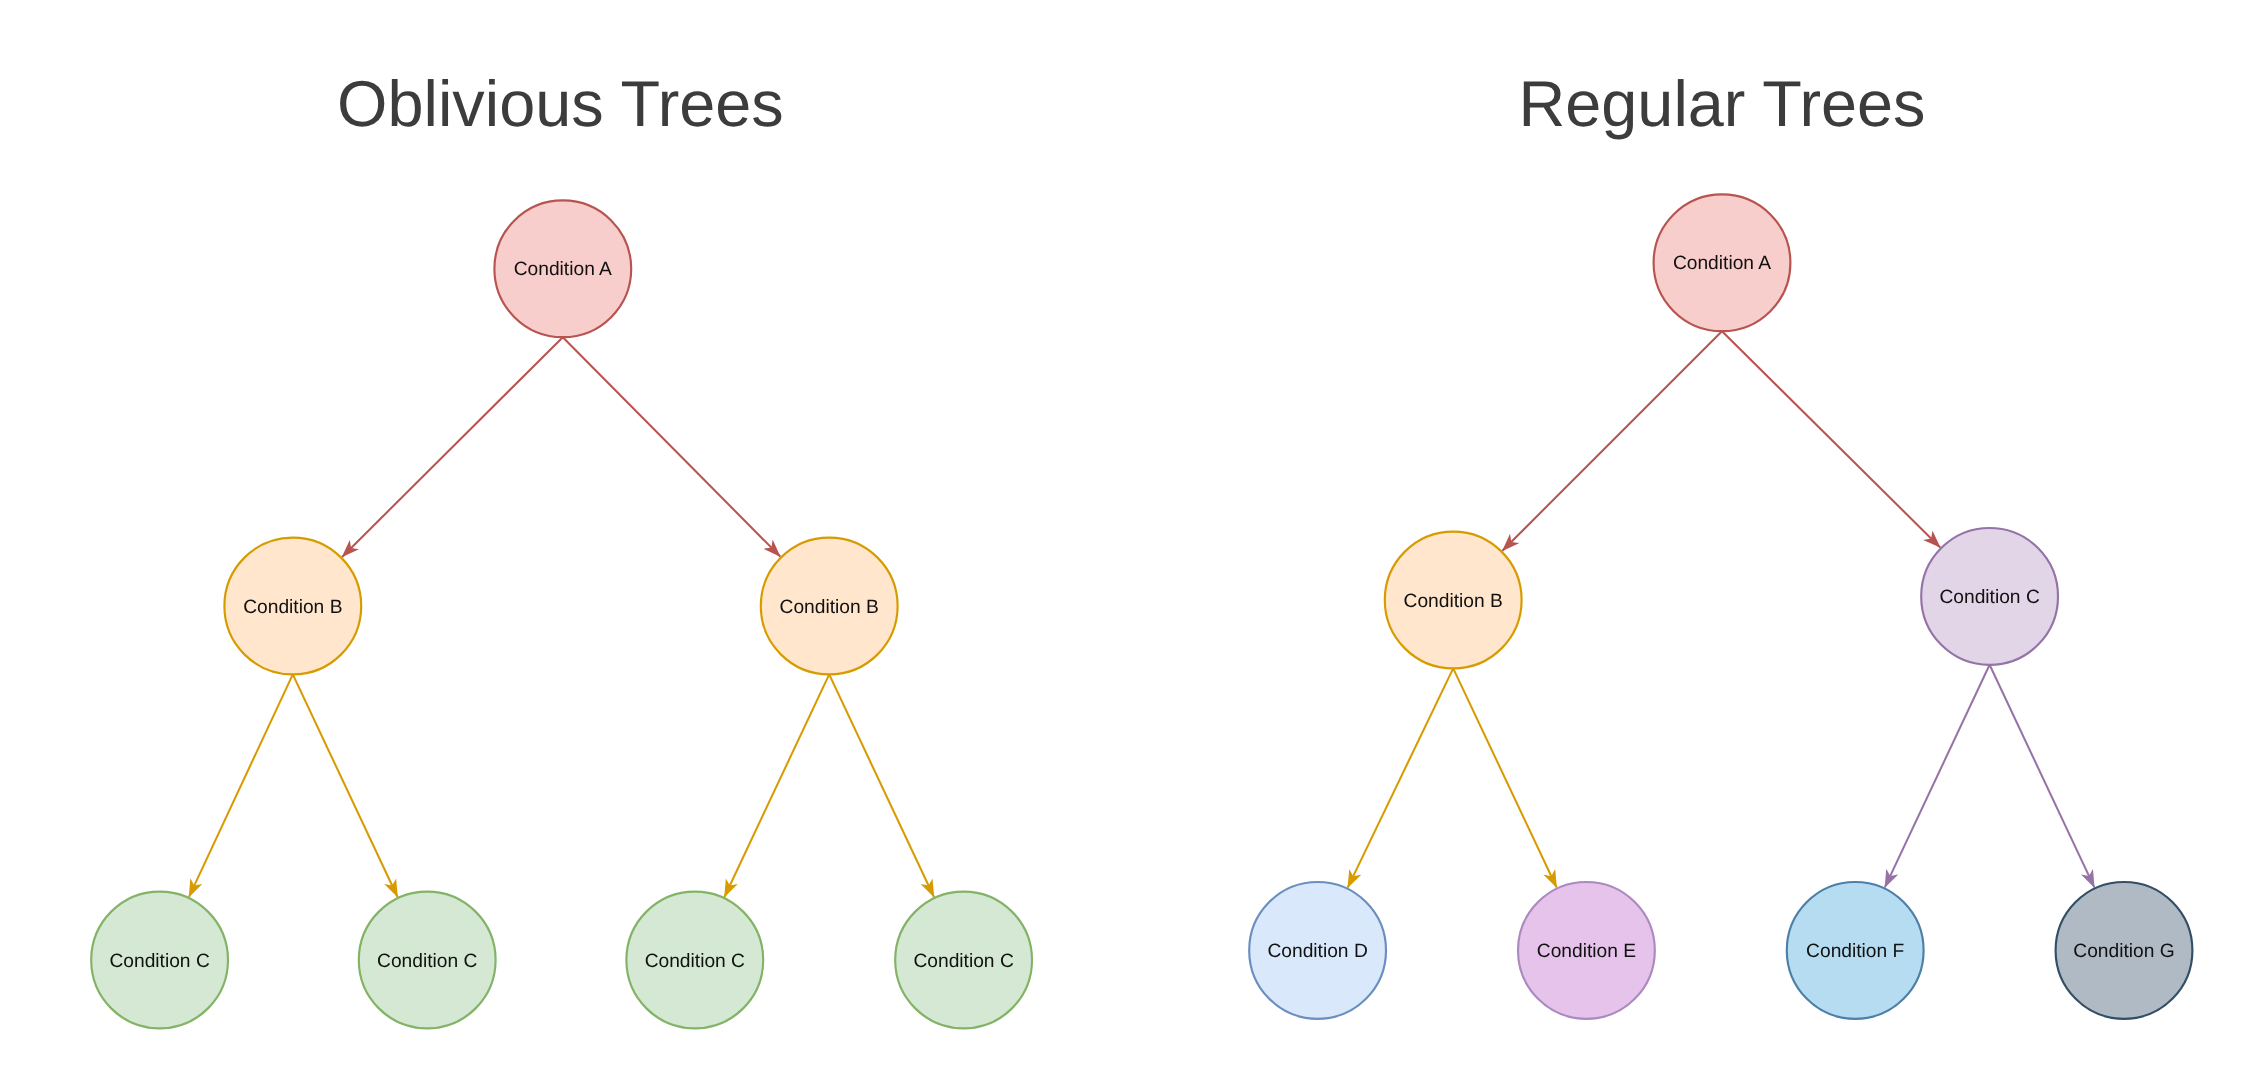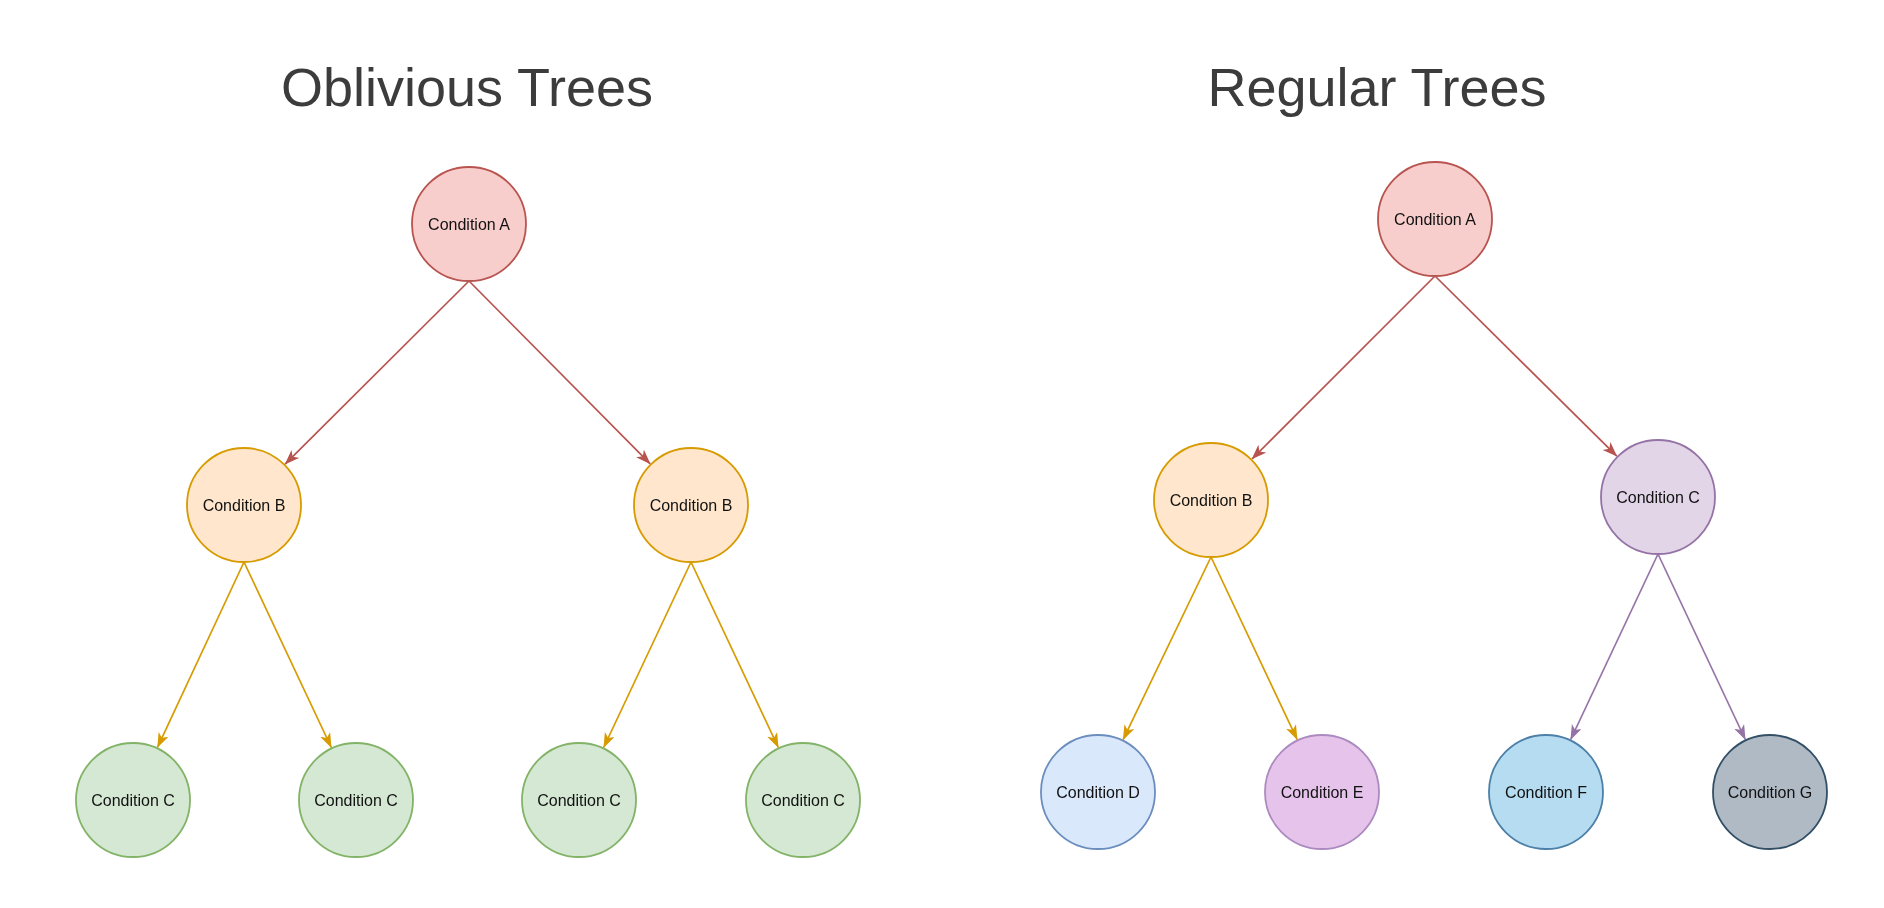--- a/index.html
+++ b/index.html
@@ -21,21 +21,21 @@
     transform: translateX(-50%);
     margin: 0;
     font-family: "Liberation Sans", sans-serif;
     font-size: 54px;
     font-weight: 400;
     color: #3C3C3C;
     white-space: nowrap;
     line-height: 1.0;
   }
   .title-left  { left: 467px; }
-  .title-right { left: 1377px; }
+  .title-right { left: 1435px; }
   #diagram-svg {
     position: absolute;
     left: 0;
     top: 0;
     width: 1884px;
     height: 908px;
   }
   .node-label {
     font-family: "Liberation Sans", sans-serif;
     font-size: 16px;

